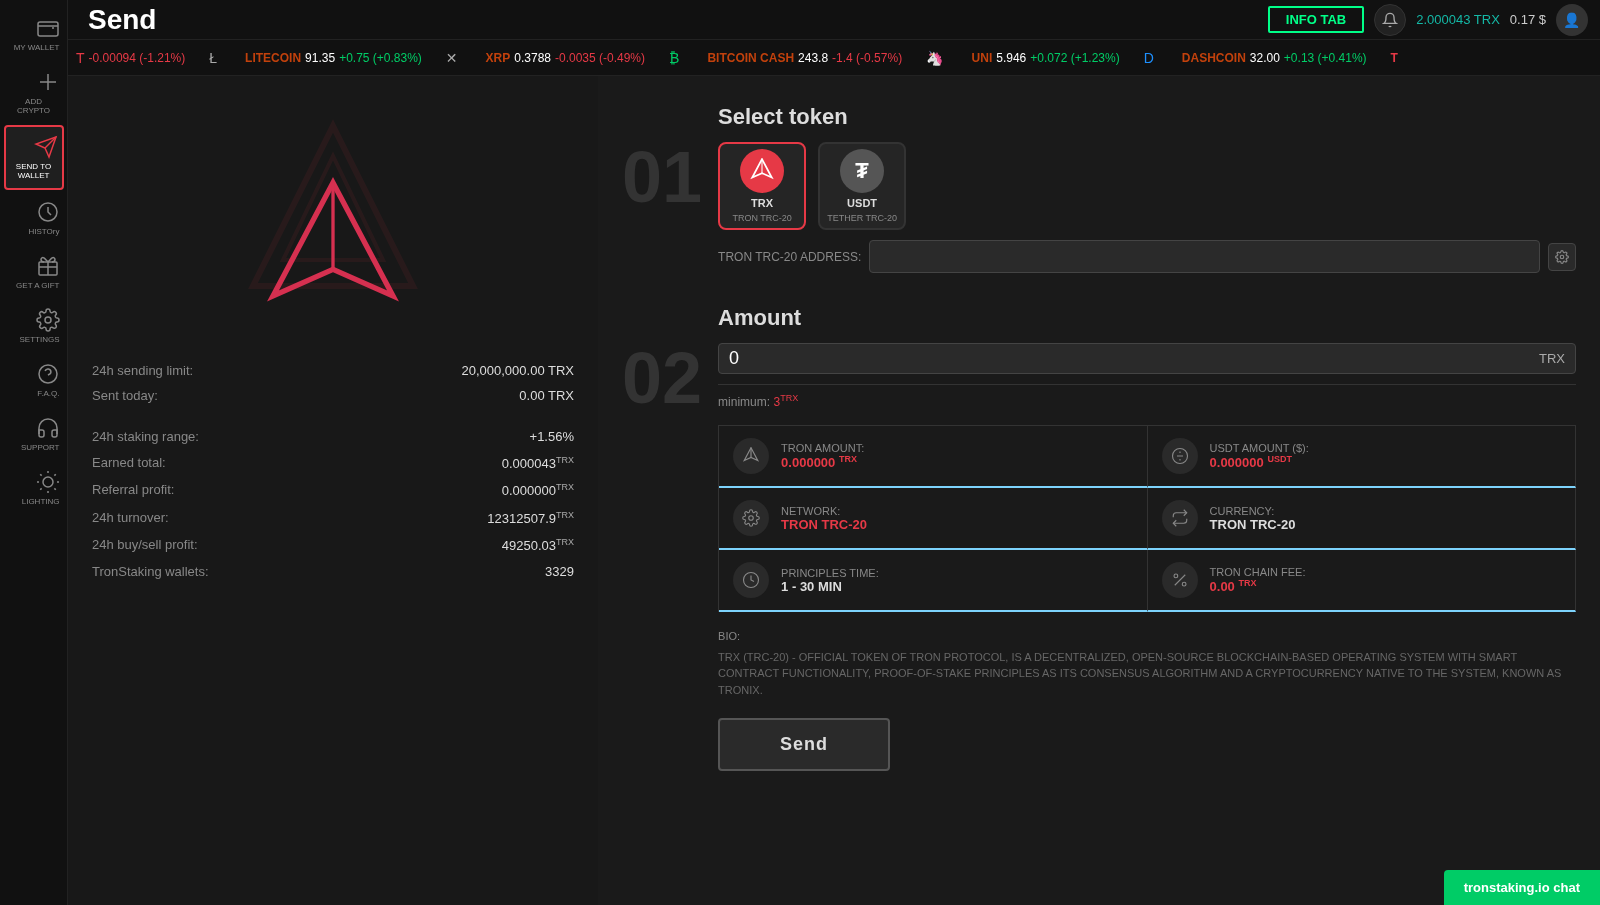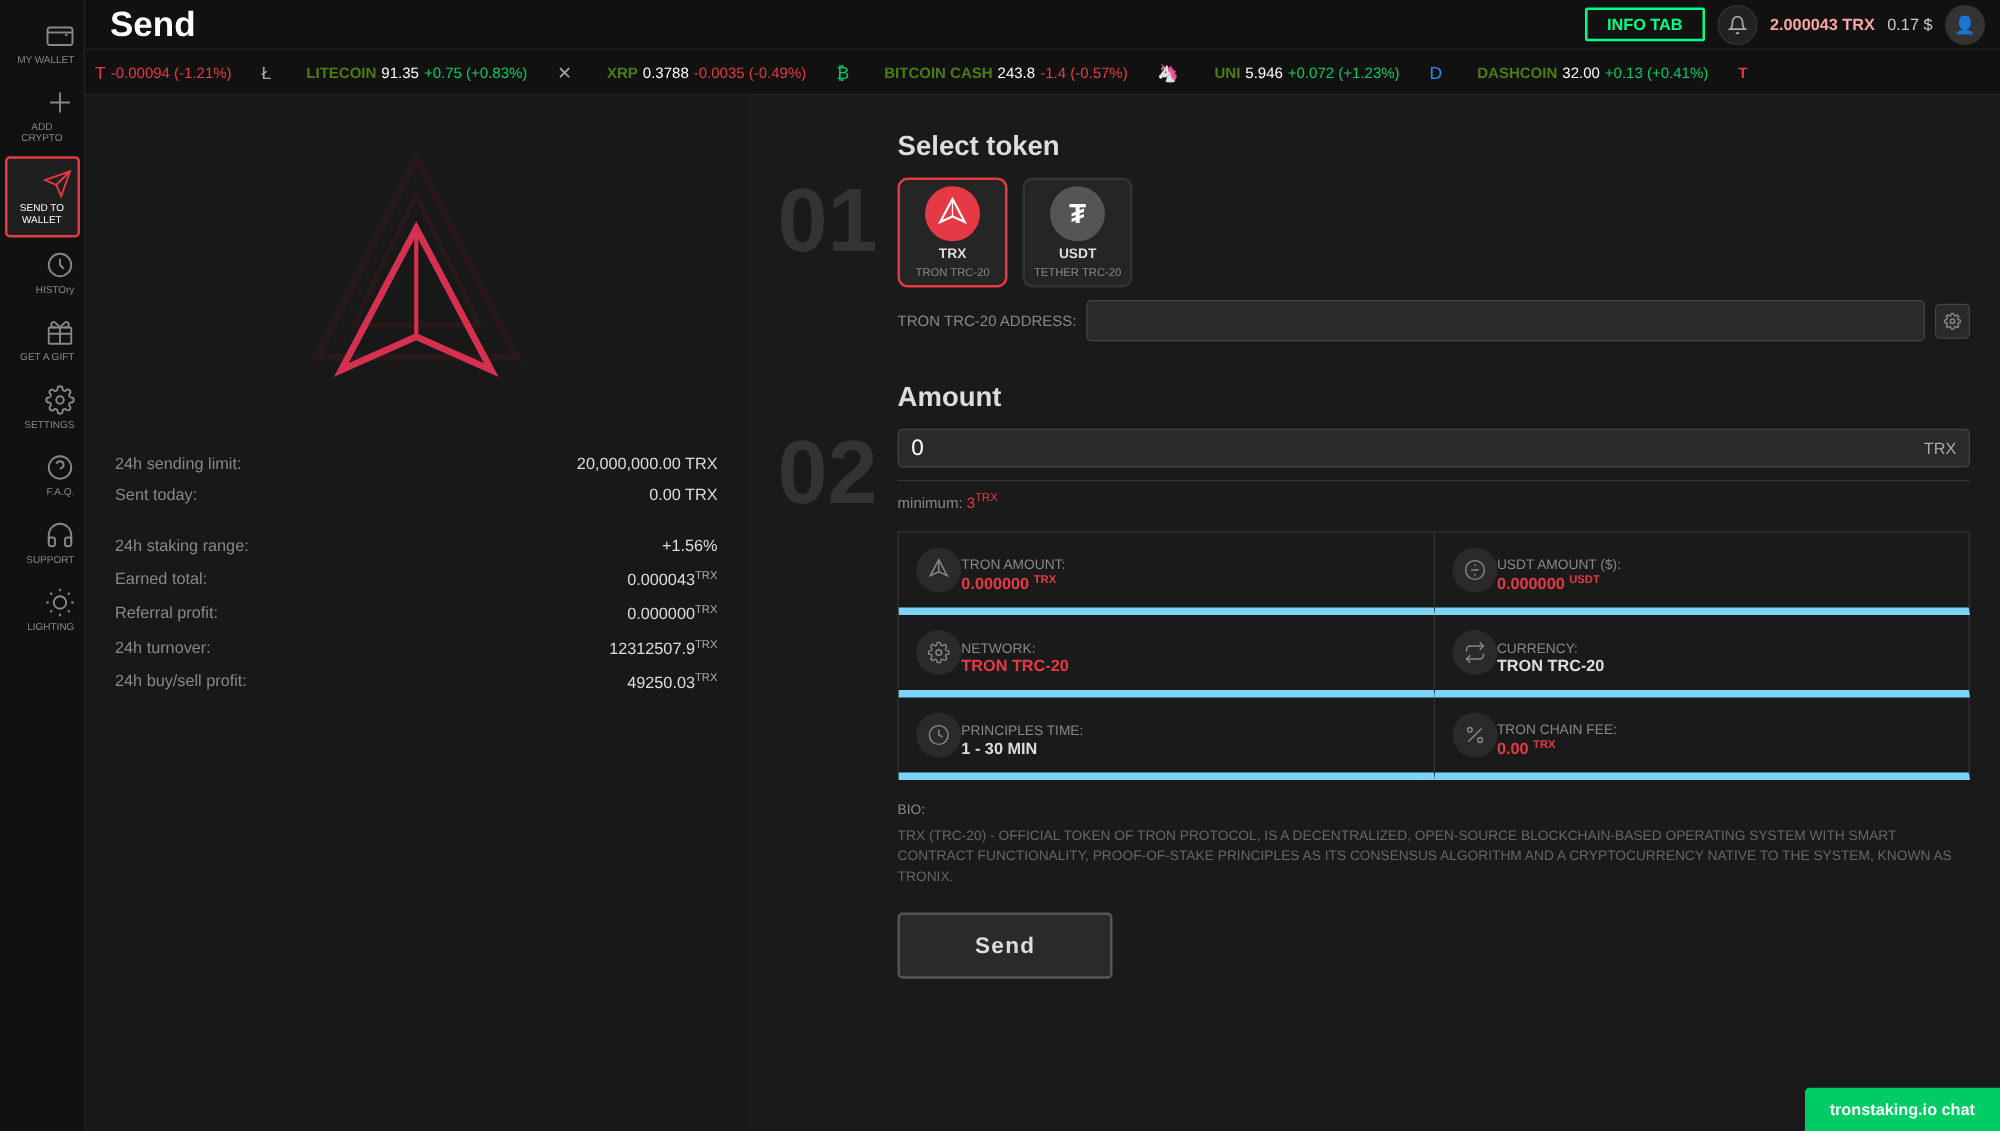--- a/index.html
+++ b/index.html
@@ -80,23 +80,23 @@
       background: transparent;
       border: 2px solid #00ff88;
       color: #00ff88;
       padding: 4px 16px;
       font-size: 13px;
       font-weight: bold;
       cursor: pointer;
       border-radius: 2px;
     }
     .trx-balance {
-      color: #fca5a5;
+      color: #14b8a6;
       font-size: 13px;
-      font-weight: bold;
+      font-weight: normal;
     }
     .usd-balance {
       color: #ccc;
       font-size: 13px;
     }
     .avatar-circle {
       width: 32px;
       height: 32px;
       background: #333;
       border-radius: 50%;
@@ -128,21 +128,21 @@
       display: flex;
       align-items: center;
       overflow: hidden;
       white-space: nowrap;
       flex-shrink: 0;
       padding: 0 8px;
       gap: 24px;
       font-size: 12px;
     }
     .ticker-item { display: flex; align-items: center; gap: 4px; flex-shrink: 0; }
-    .ticker-name { color: #4d7c0f; font-weight: bold; padding-left: 24px; }
+    .ticker-name { color: #c2410c; font-weight: bold; padding-left: 24px; }
     .ticker-price { color: #fff; }
     .ticker-change-neg { color: #e63946; }
     .ticker-change-pos { color: #00cc66; }
     .ticker-logo { font-size: 14px; }
 
     
     .page-area {
       flex: 1;
       display: flex;
       overflow: hidden;
@@ -335,24 +335,25 @@
     .info-grid {
       display: grid;
       grid-template-columns: 1fr 1fr;
       gap: 0;
       border-top: 1px solid #333;
       border-left: 1px solid #333;
       margin-bottom: 16px;
     }
     .info-cell {
       border-right: 1px solid #333;
-      border-bottom: 6px solid #7dd3fc;
+      border-bottom: 2px solid #7dd3fc;
       padding: 12px 14px;
       display: flex;
-      align-items: flex-end;
+      align-items: center;
+      gap: 12px;
     }
     .info-cell-icon {
       width: 36px;
       height: 36px;
       background: #2a2a2a;
       border-radius: 50%;
       display: flex;
       align-items: center;
       justify-content: center;
       color: #888;
@@ -622,20 +623,24 @@
           <span class="stat-value">
             <span>12312507.9</span><sup>TRX</sup>
           </span>
         </div>
         <div class="stat-row">
           <span class="stat-label">24h buy/sell profit:</span>
           <span class="stat-value">
             <span>49250.03</span><sup>TRX</sup>
           </span>
         </div>
+        <div class="stat-row">
+          <span class="stat-label">TronStaking wallets:</span>
+          <span class="stat-value">3329</span>
+        </div>
       </div>
     </div>
 
     <div class="right-panel">
 
       <div class="step-section">
         <div class="step-number">01</div>
         <div class="step-content">
           <div class="step-title">Select token</div>
           <div class="token-options">

